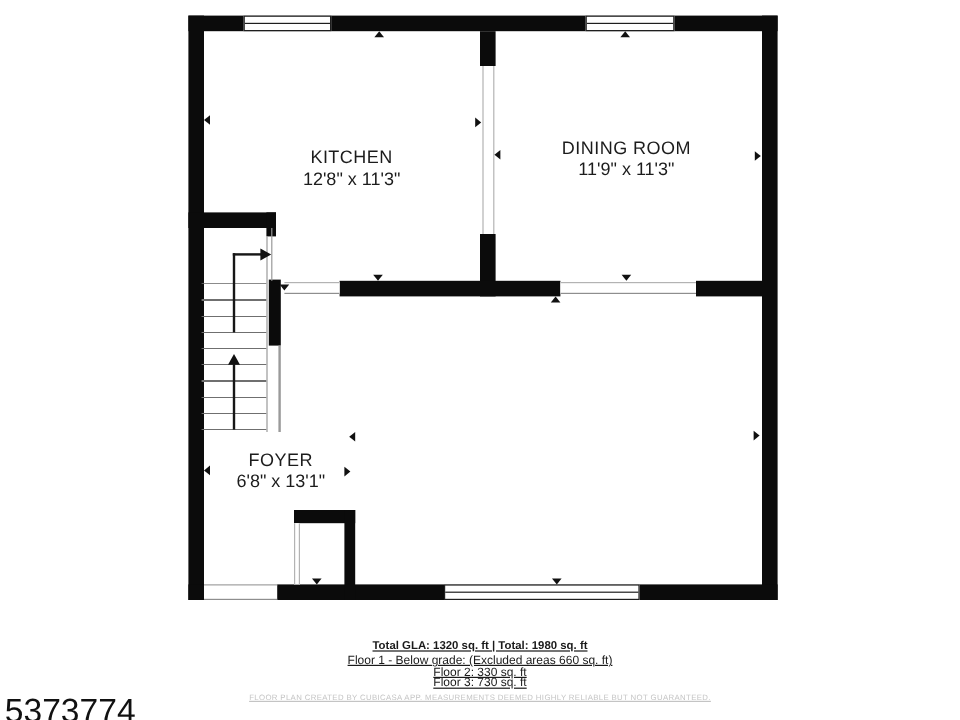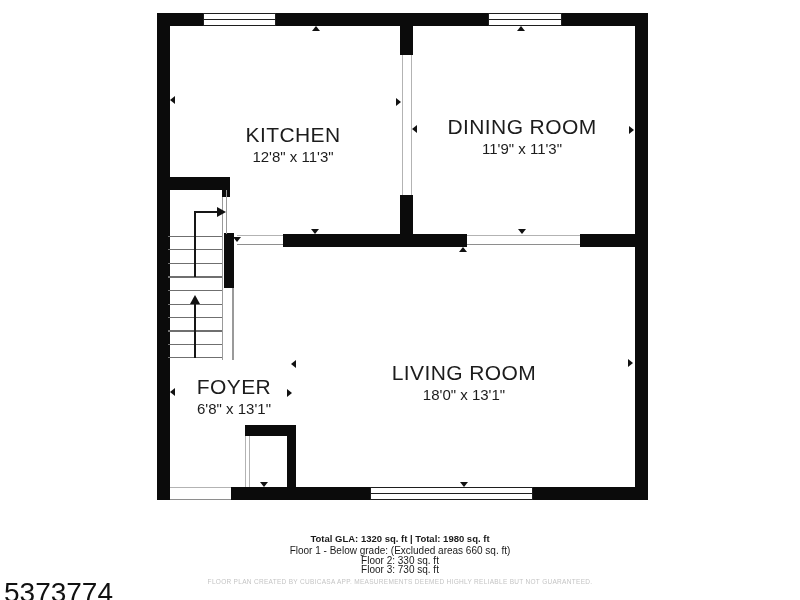--- a/index.html
+++ b/index.html
@@ -52,27 +52,27 @@
   .tri-right { border-top:4px solid transparent; border-bottom:4px solid transparent; border-left:5px solid #111; }
 
   .arrowhead-up    { position:absolute; width:0; height:0; border-left:5px solid transparent; border-right:5px solid transparent; border-bottom:9px solid #111; }
   .arrowhead-right { position:absolute; width:0; height:0; border-top:5px solid transparent; border-bottom:5px solid transparent; border-left:9px solid #111; }
 
   
   .room-label {
     position:absolute; transform:translateX(-50%);
     text-align:center; color:#1c1c1c; white-space:nowrap; line-height:1.18;
   }
-  .room-name { font-size:21px; letter-spacing:0.4px; }
+  .room-name { font-size:15px; letter-spacing:0.4px; }
   .room-dims { font-size:15px; }
 
   
   .footer-line {
     position:absolute; left:400px; transform:translateX(-50%);
-    white-space:nowrap; color:#1a1a1a; text-align:center;
+    white-space:nowrap; color:#1a1a1a; text-align:center;text-decoration:underline;
   }
   .f-bold { font-weight:bold; font-size:9.5px; }
   .f-normal { font-size:10px; }
   .f-disclaimer { font-size:6.5px; color:#c4c4c4; letter-spacing:0.3px; }
 
   .listing-id {
     position:absolute; left:4px; top:577px;
     font-size:28px; color:#111;
   }
 </style>
@@ -142,24 +142,20 @@
   <div class="tri tri-down" style="left:460px; top:482px;"></div>
 
   <div class="room-label" style="left:293px; top:123px;">
     <div class="room-name">KITCHEN</div>
     <div class="room-dims">12'8" x 11'3"</div>
   </div>
   <div class="room-label" style="left:522px; top:115px;">
     <div class="room-name">DINING ROOM</div>
     <div class="room-dims">11'9" x 11'3"</div>
   </div>
-  <div class="room-label" style="left:464px; top:361px;">
-    <div class="room-name">LIVING ROOM</div>
-    <div class="room-dims">18'0" x 13'1"</div>
-  </div>
   <div class="room-label" style="left:234px; top:375px;">
     <div class="room-name">FOYER</div>
     <div class="room-dims">6'8" x 13'1"</div>
   </div>
 
   <div class="footer-line f-bold" style="top:533px;">Total GLA: 1320 sq. ft | Total: 1980 sq. ft</div>
   <div class="footer-line f-normal" style="top:545px;">Floor 1 - Below grade: (Excluded areas 660 sq. ft)</div>
   <div class="footer-line f-normal" style="top:555px;">Floor 2: 330 sq. ft</div>
   <div class="footer-line f-normal" style="top:564px;">Floor 3: 730 sq. ft</div>
   <div class="footer-line f-disclaimer" style="top:578px;">FLOOR PLAN CREATED BY CUBICASA APP. MEASUREMENTS DEEMED HIGHLY RELIABLE BUT NOT GUARANTEED.</div>

